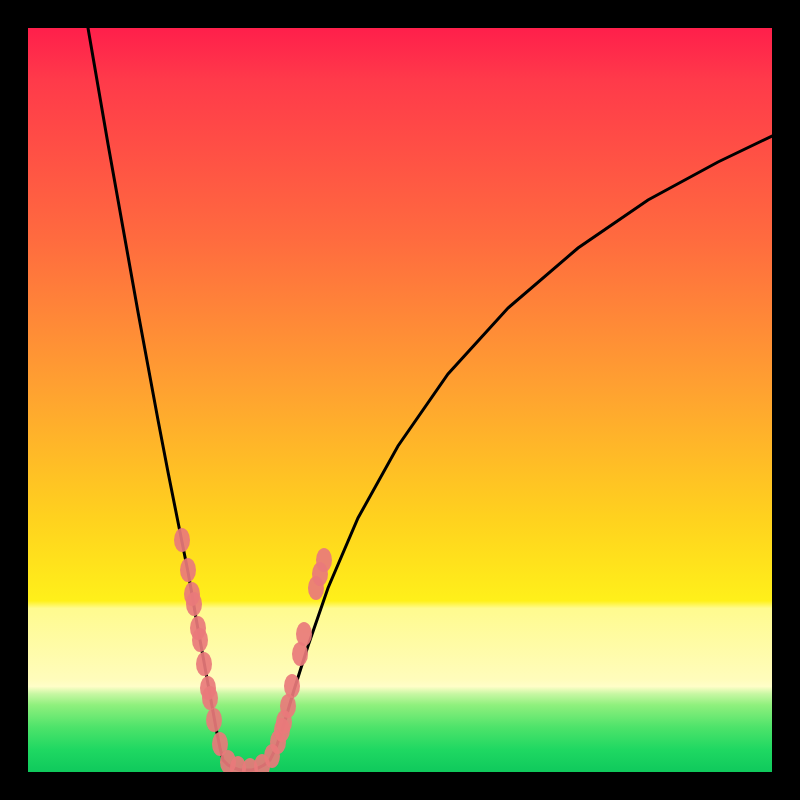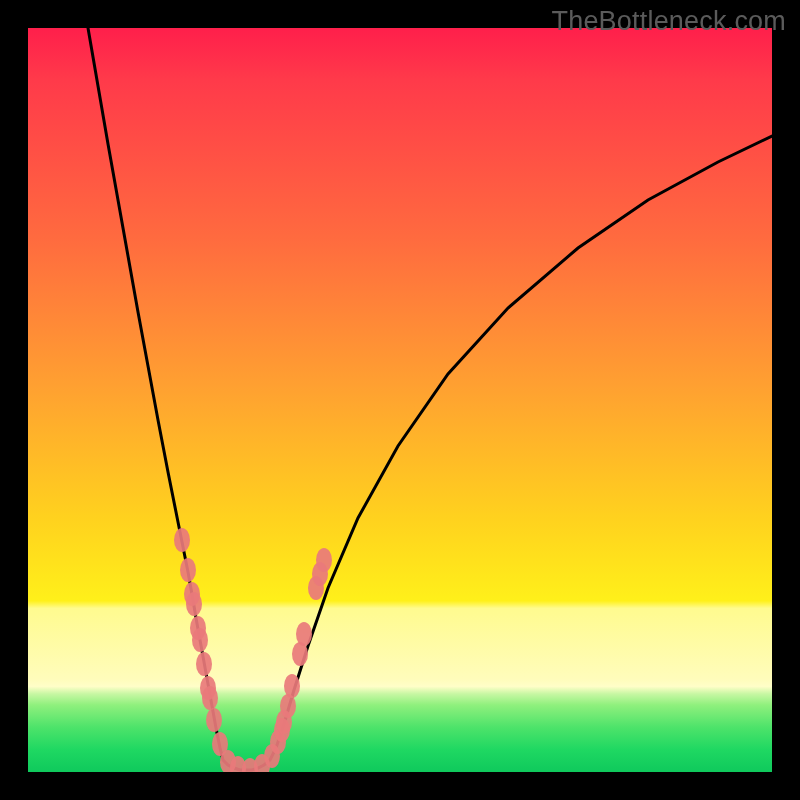--- a/index.html
+++ b/index.html
@@ -103,14 +103,13 @@
           <ellipse cx="260" cy="678" rx="8" ry="12" class="marker"></ellipse>
           <ellipse cx="264" cy="658" rx="8" ry="12" class="marker"></ellipse>
           <ellipse cx="272" cy="626" rx="8" ry="12" class="marker"></ellipse>
           <ellipse cx="276" cy="606" rx="8" ry="12" class="marker"></ellipse>
           <ellipse cx="288" cy="560" rx="8" ry="12" class="marker"></ellipse>
           <ellipse cx="292" cy="546" rx="8" ry="12" class="marker"></ellipse>
           <ellipse cx="296" cy="532" rx="8" ry="12" class="marker"></ellipse>
         </g>
     </svg>
   </div>
-  <div class="watermark">TheBottleneck.com</div>
 </div>
 
 </body></html>

